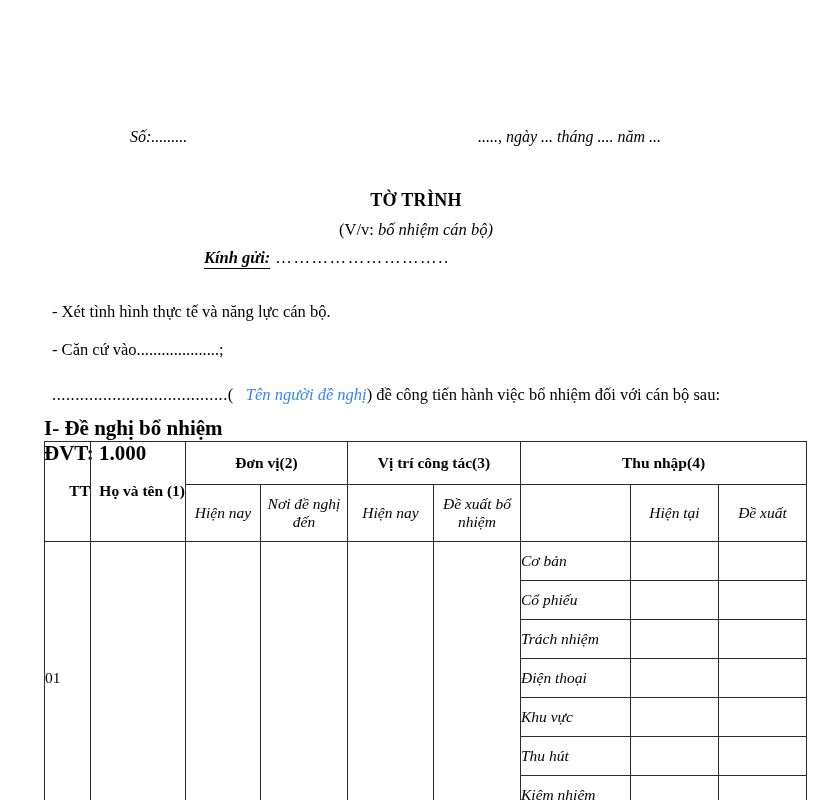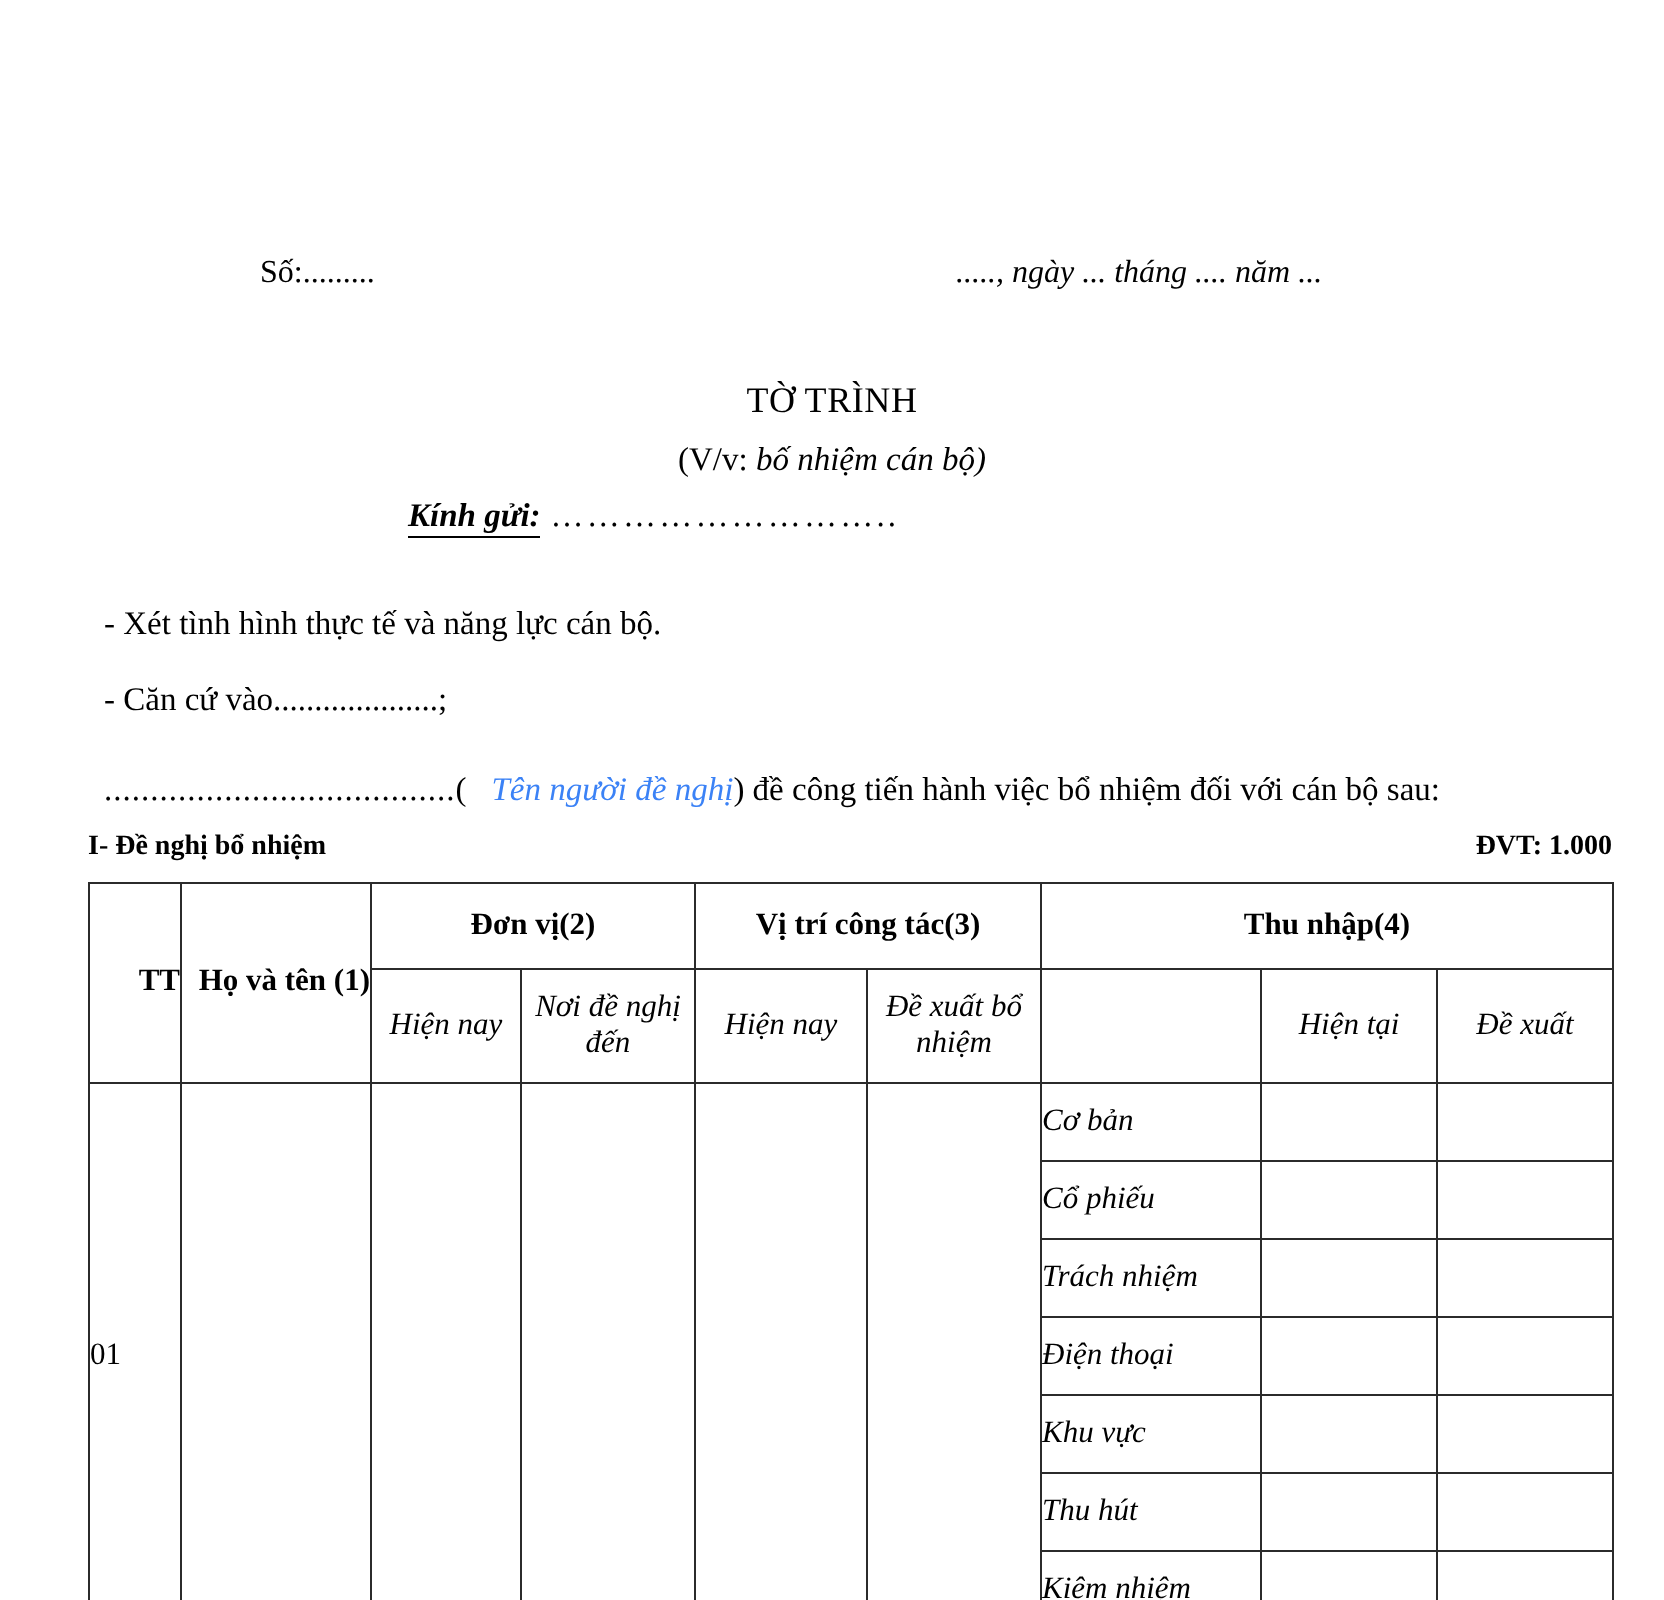--- a/index.html
+++ b/index.html
@@ -71,20 +71,21 @@
     position: absolute;
     top: 128px;
     left: 0;
     width: 832px;
     height: 24px;
   }
   .so-field {
     position: absolute;
     left: 130px;
     top: 0;
+    font-style: italic;
     font-size: 16px;
     white-space: nowrap;
   }
   .date-field {
     position: absolute;
     left: 478px;
     top: 0;
     font-style: italic;
     font-size: 16px;
     white-space: nowrap;
@@ -93,21 +94,21 @@
 
   
   .title-block {
     position: absolute;
     top: 190px;
     left: 0;
     width: 832px;
     text-align: center;
   }
   .doc-title {
-    font-weight: normal;
+    font-weight: bold;
     font-size: 18px;
     letter-spacing: 0.3px;
   }
   .doc-subtitle {
     margin-top: 9px;
     font-size: 16.5px;
   }
   .doc-subtitle .vv-label { font-style: normal; }
   .doc-subtitle .vv-value { font-style: italic; }
 
@@ -158,22 +159,23 @@
 
   
   .section-row {
     position: absolute;
     top: 416px;
     left: 44px;
     width: 762px;
     display: flex;
     justify-content: space-between;
     align-items: baseline;
-    font-size: 14px;
-    font-weight: bold;
+    font-size: 21px;
+    font-weight: bold;
+    flex-direction: column;
   }
 
   
   .table-wrap {
     position: absolute;
     top: 441px;
     left: 44px;
     width: 762px;
   }
   table.main-table {

